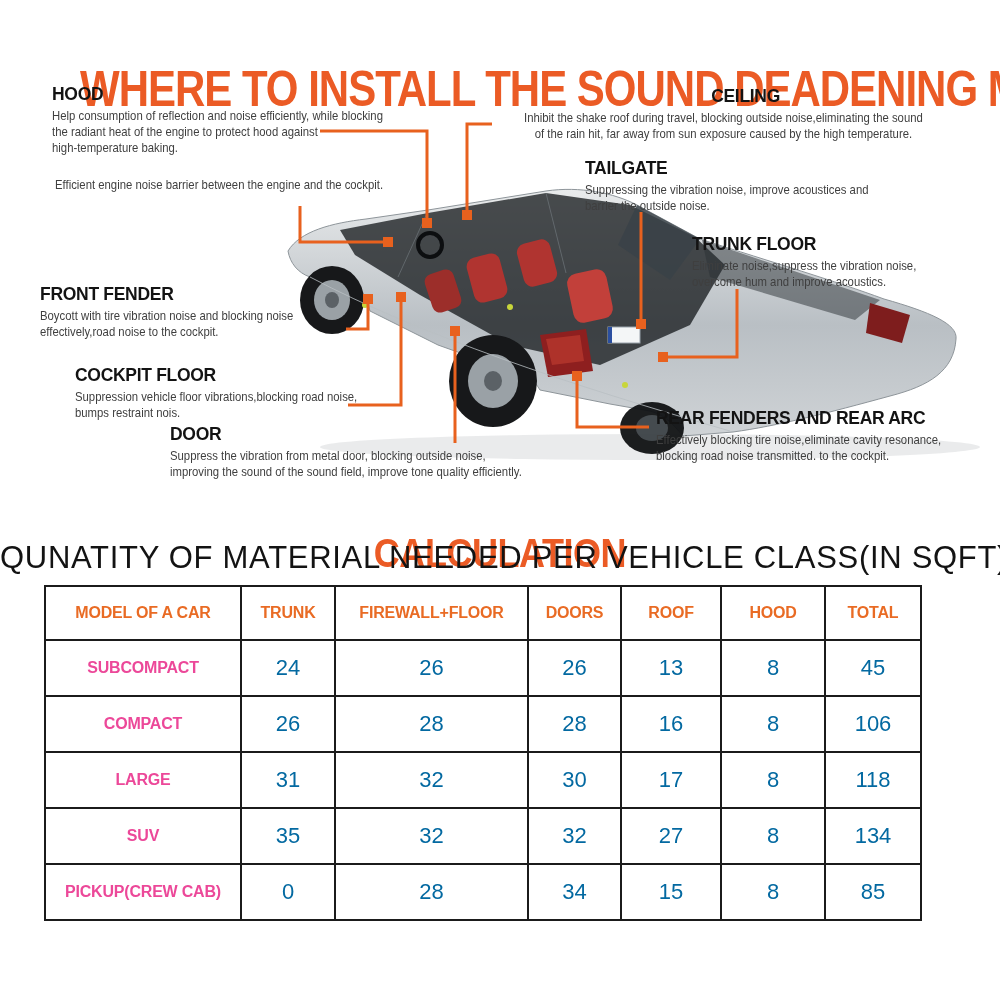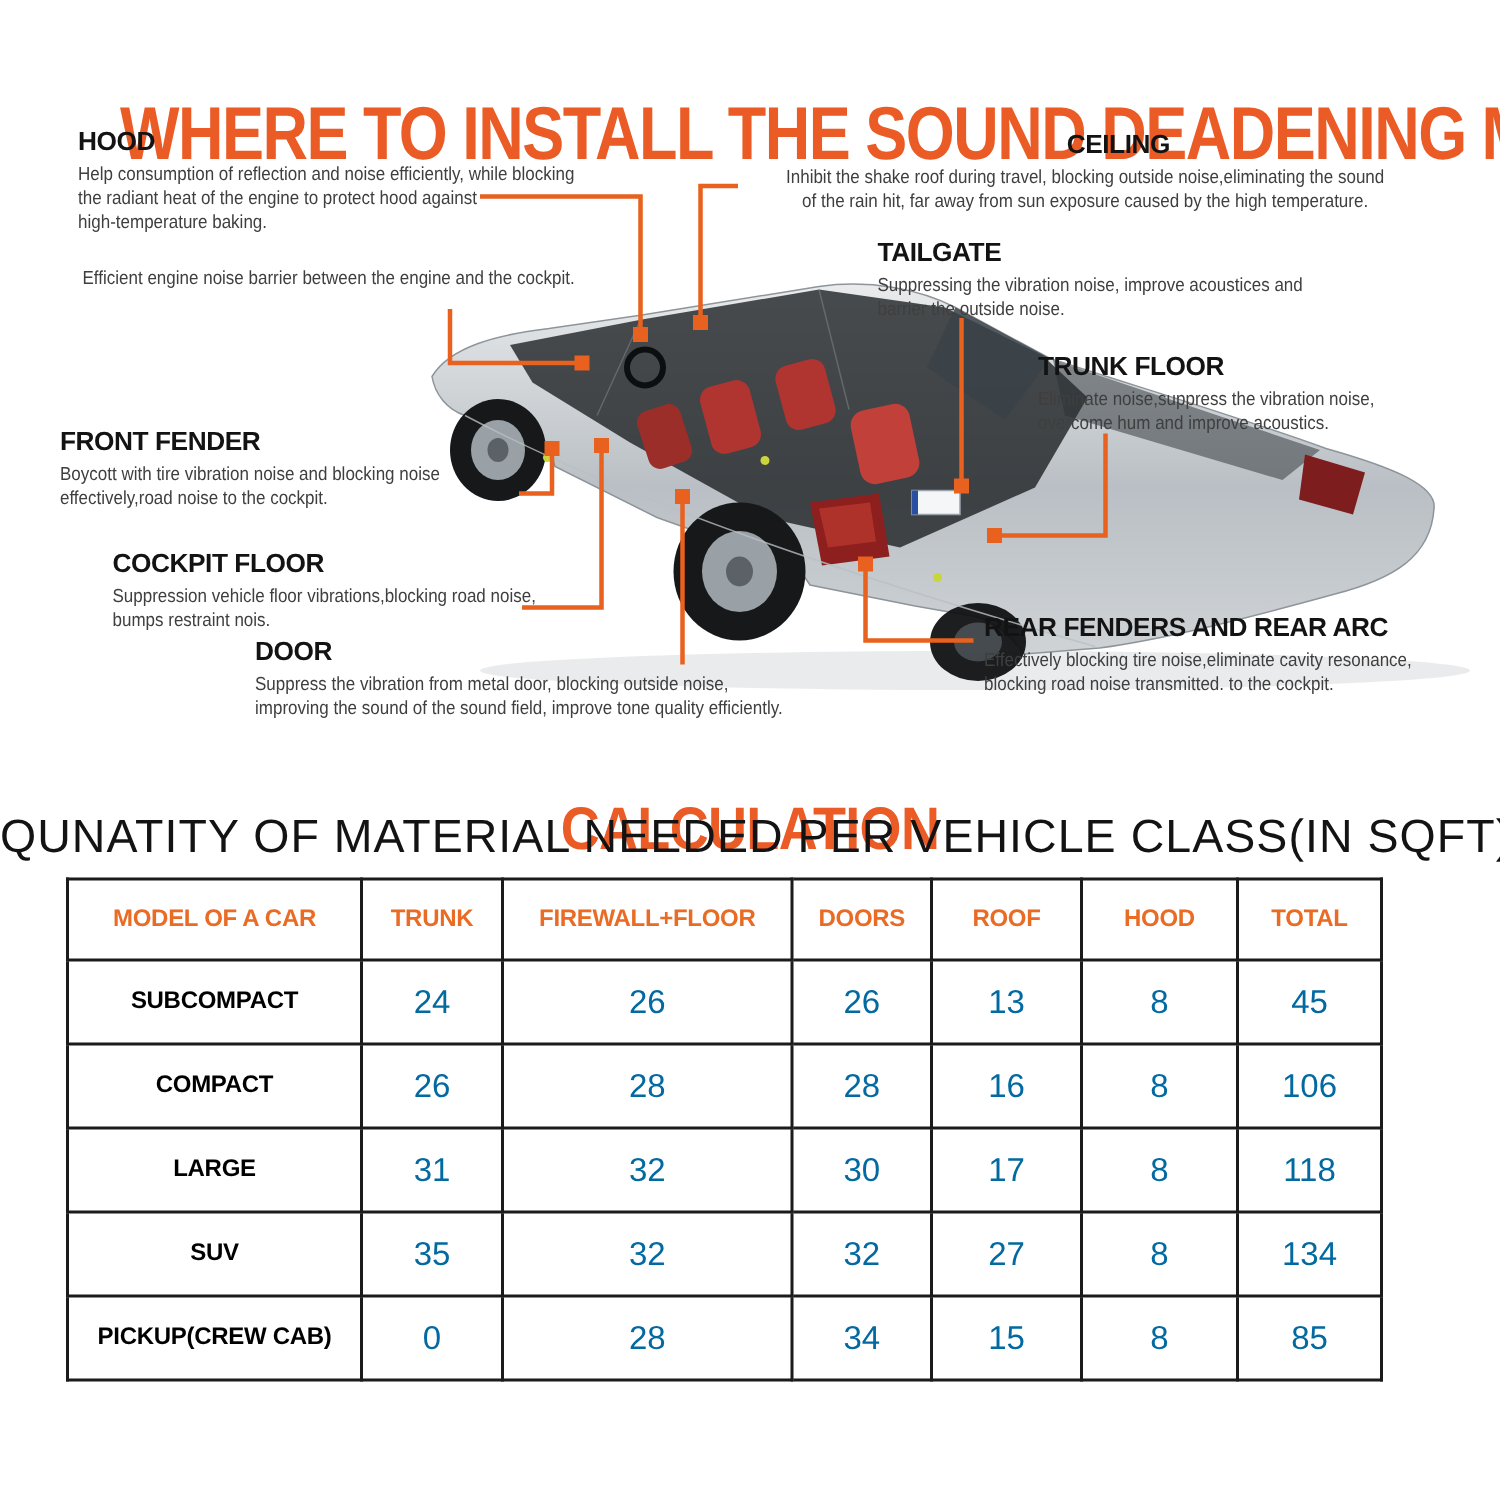--- a/index.html
+++ b/index.html
@@ -28,21 +28,21 @@
   .lines-svg{position:absolute;left:0;top:0;width:1000px;height:1000px;pointer-events:none;}
 
   
   table.mat{position:absolute;left:44px;top:585px;border-collapse:collapse;
     table-layout:fixed;padding-left:44px;}
   table.mat th,table.mat td{border:2px solid #1b1b1b;text-align:center;
     vertical-align:middle;padding:0;}
   table.mat th{height:52px;font-size:16px;font-weight:bold;letter-spacing:-.2px;
     color:#E96B24;}
   table.mat td{height:54px;font-size:22px;font-weight:400;color:#0369a1;}
-  table.mat td.model{font-size:16px;font-weight:bold;letter-spacing:-.2px;color:#000000;}
+  table.mat td.model{font-size:16px;font-weight:bold;letter-spacing:-.2px;color:#ec4899;}
 </style>
 </head>
 <body>
 
 <div class="stage">
 
   <h1 class="main-title">WHERE TO INSTALL THE SOUND DEADENING MATERIAL</h1>
 
   <svg class="car-svg" viewBox="0 0 730 285" aria-hidden="true">
     <defs>

